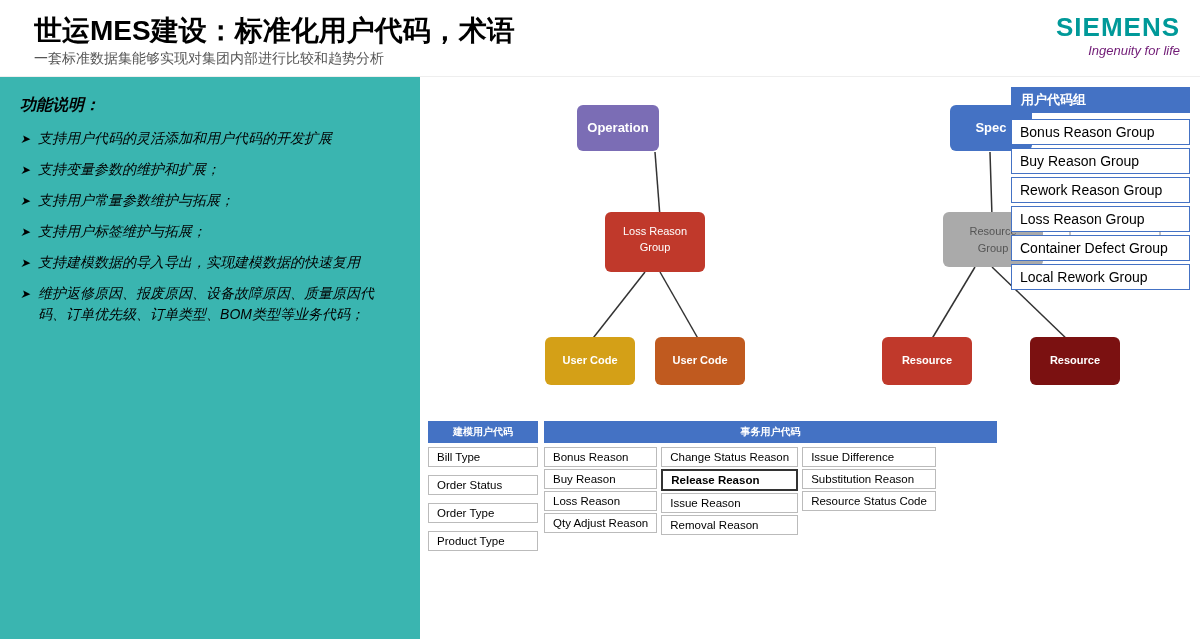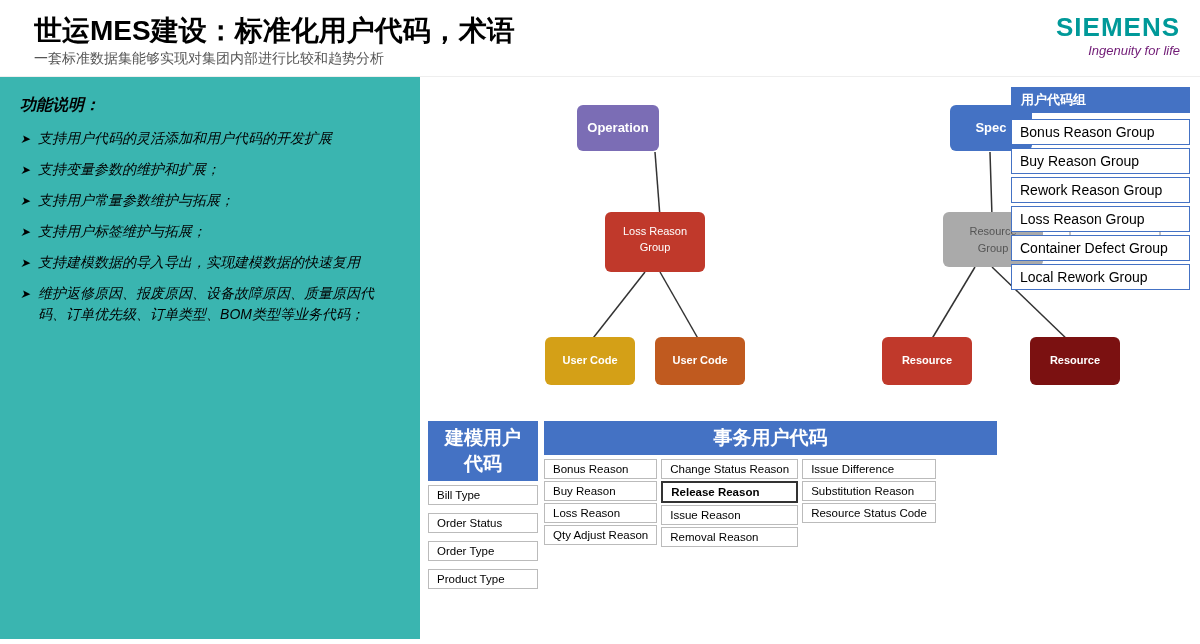--- a/index.html
+++ b/index.html
@@ -138,21 +138,21 @@
       padding: 6px 8px;
     }
 
     .table-section {
       display: flex;
       flex-direction: column;
     }
     .table-section-title {
       background: #4472c4;
       color: #fff;
-      font-size: 19px;
+      font-size: 10px;
       font-weight: bold;
       padding: 4px 10px;
       margin-bottom: 4px;
       text-align: center;
     }
     .table-col {
       display: flex;
       flex-direction: column;
       gap: 8px;
     }

